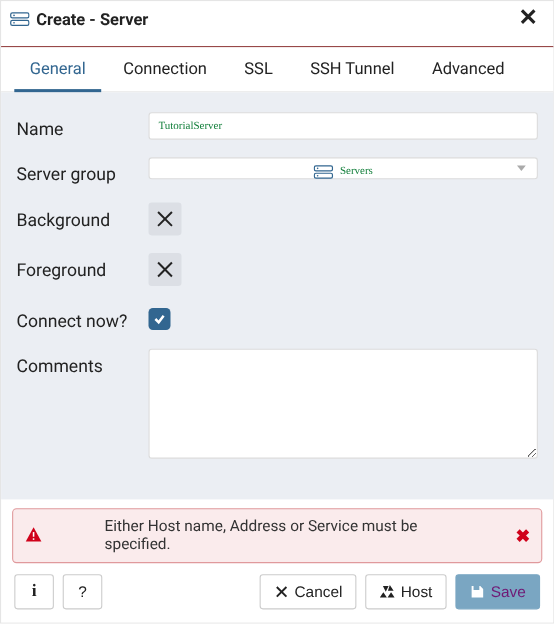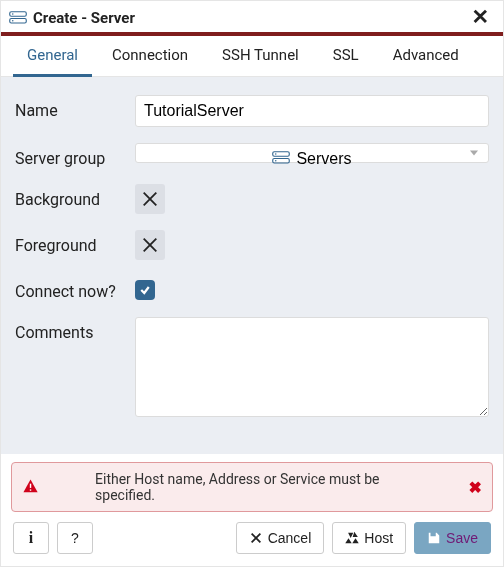--- a/index.html
+++ b/index.html
@@ -16,22 +16,22 @@
     margin: 0;
     border: 1px solid #e5e5e5;
     display: flex;
     flex-direction: column;
     background: #fff;
     position: relative;
   }
   .titlebar {
     display: flex;
     align-items: center;
-    padding: 6px 10px 4px 8px;
-    border-bottom: 4px solid #7f1d1d;
+    padding: 6px 10px 14px 8px;
+    border-bottom: 1px solid #7f1d1d;
     font-size: 15px;
     font-weight: 700;
     color: #222;
   }
   .titlebar .svgicon {
     width: 18px; height: 14px;
     margin-right: 6px;
     display: inline-block;
   }
   .titlebar .close {
@@ -82,24 +82,24 @@
     padding-top: 6px;
   }
   .form-control {
     flex: 1 1 auto;
   }
   .text-input, .select-input, .textarea-input {
     width: 100%;
     border: 1px solid #dcdcdc;
     border-radius: 3px;
     background: #fff;
-    font-size: 16px;
-    color: #000000;
+    font-size: 10px;
+    color: #15803d;
     padding: 6px 8px;
-    font-family: Liberation Sans, sans-serif;
+    font-family: Liberation Serif, serif;
   }
   .select-input {
     display: flex;
     align-items: flex-start;
     justify-content: center;
     position: relative;
     height: 20px;
   }
   .select-input .svgicon {
     width: 18px; height: 14px;
@@ -212,22 +212,22 @@
         <circle cx="5" cy="13" r="1" fill="#326690"></circle>
       </svg>
     </span>
     <span>Create - Server</span>
     <span class="close">✕</span>
   </div>
 
   <div class="tabs">
     <div class="tab active"><span>General</span></div>
     <div class="tab"><span>Connection</span></div>
+    <div class="tab"><span>SSL</span></div>
     <div class="tab"><span>SSH Tunnel</span></div>
-    <div class="tab"><span>SSL</span></div>
     <div class="tab"><span>Advanced</span></div>
   </div>
 
   <div class="form-area">
 
     <div class="form-row">
       <div class="form-label">Name</div>
       <div class="form-control">
         <input type="text" class="text-input" value="TutorialServer" style="">
       </div>

